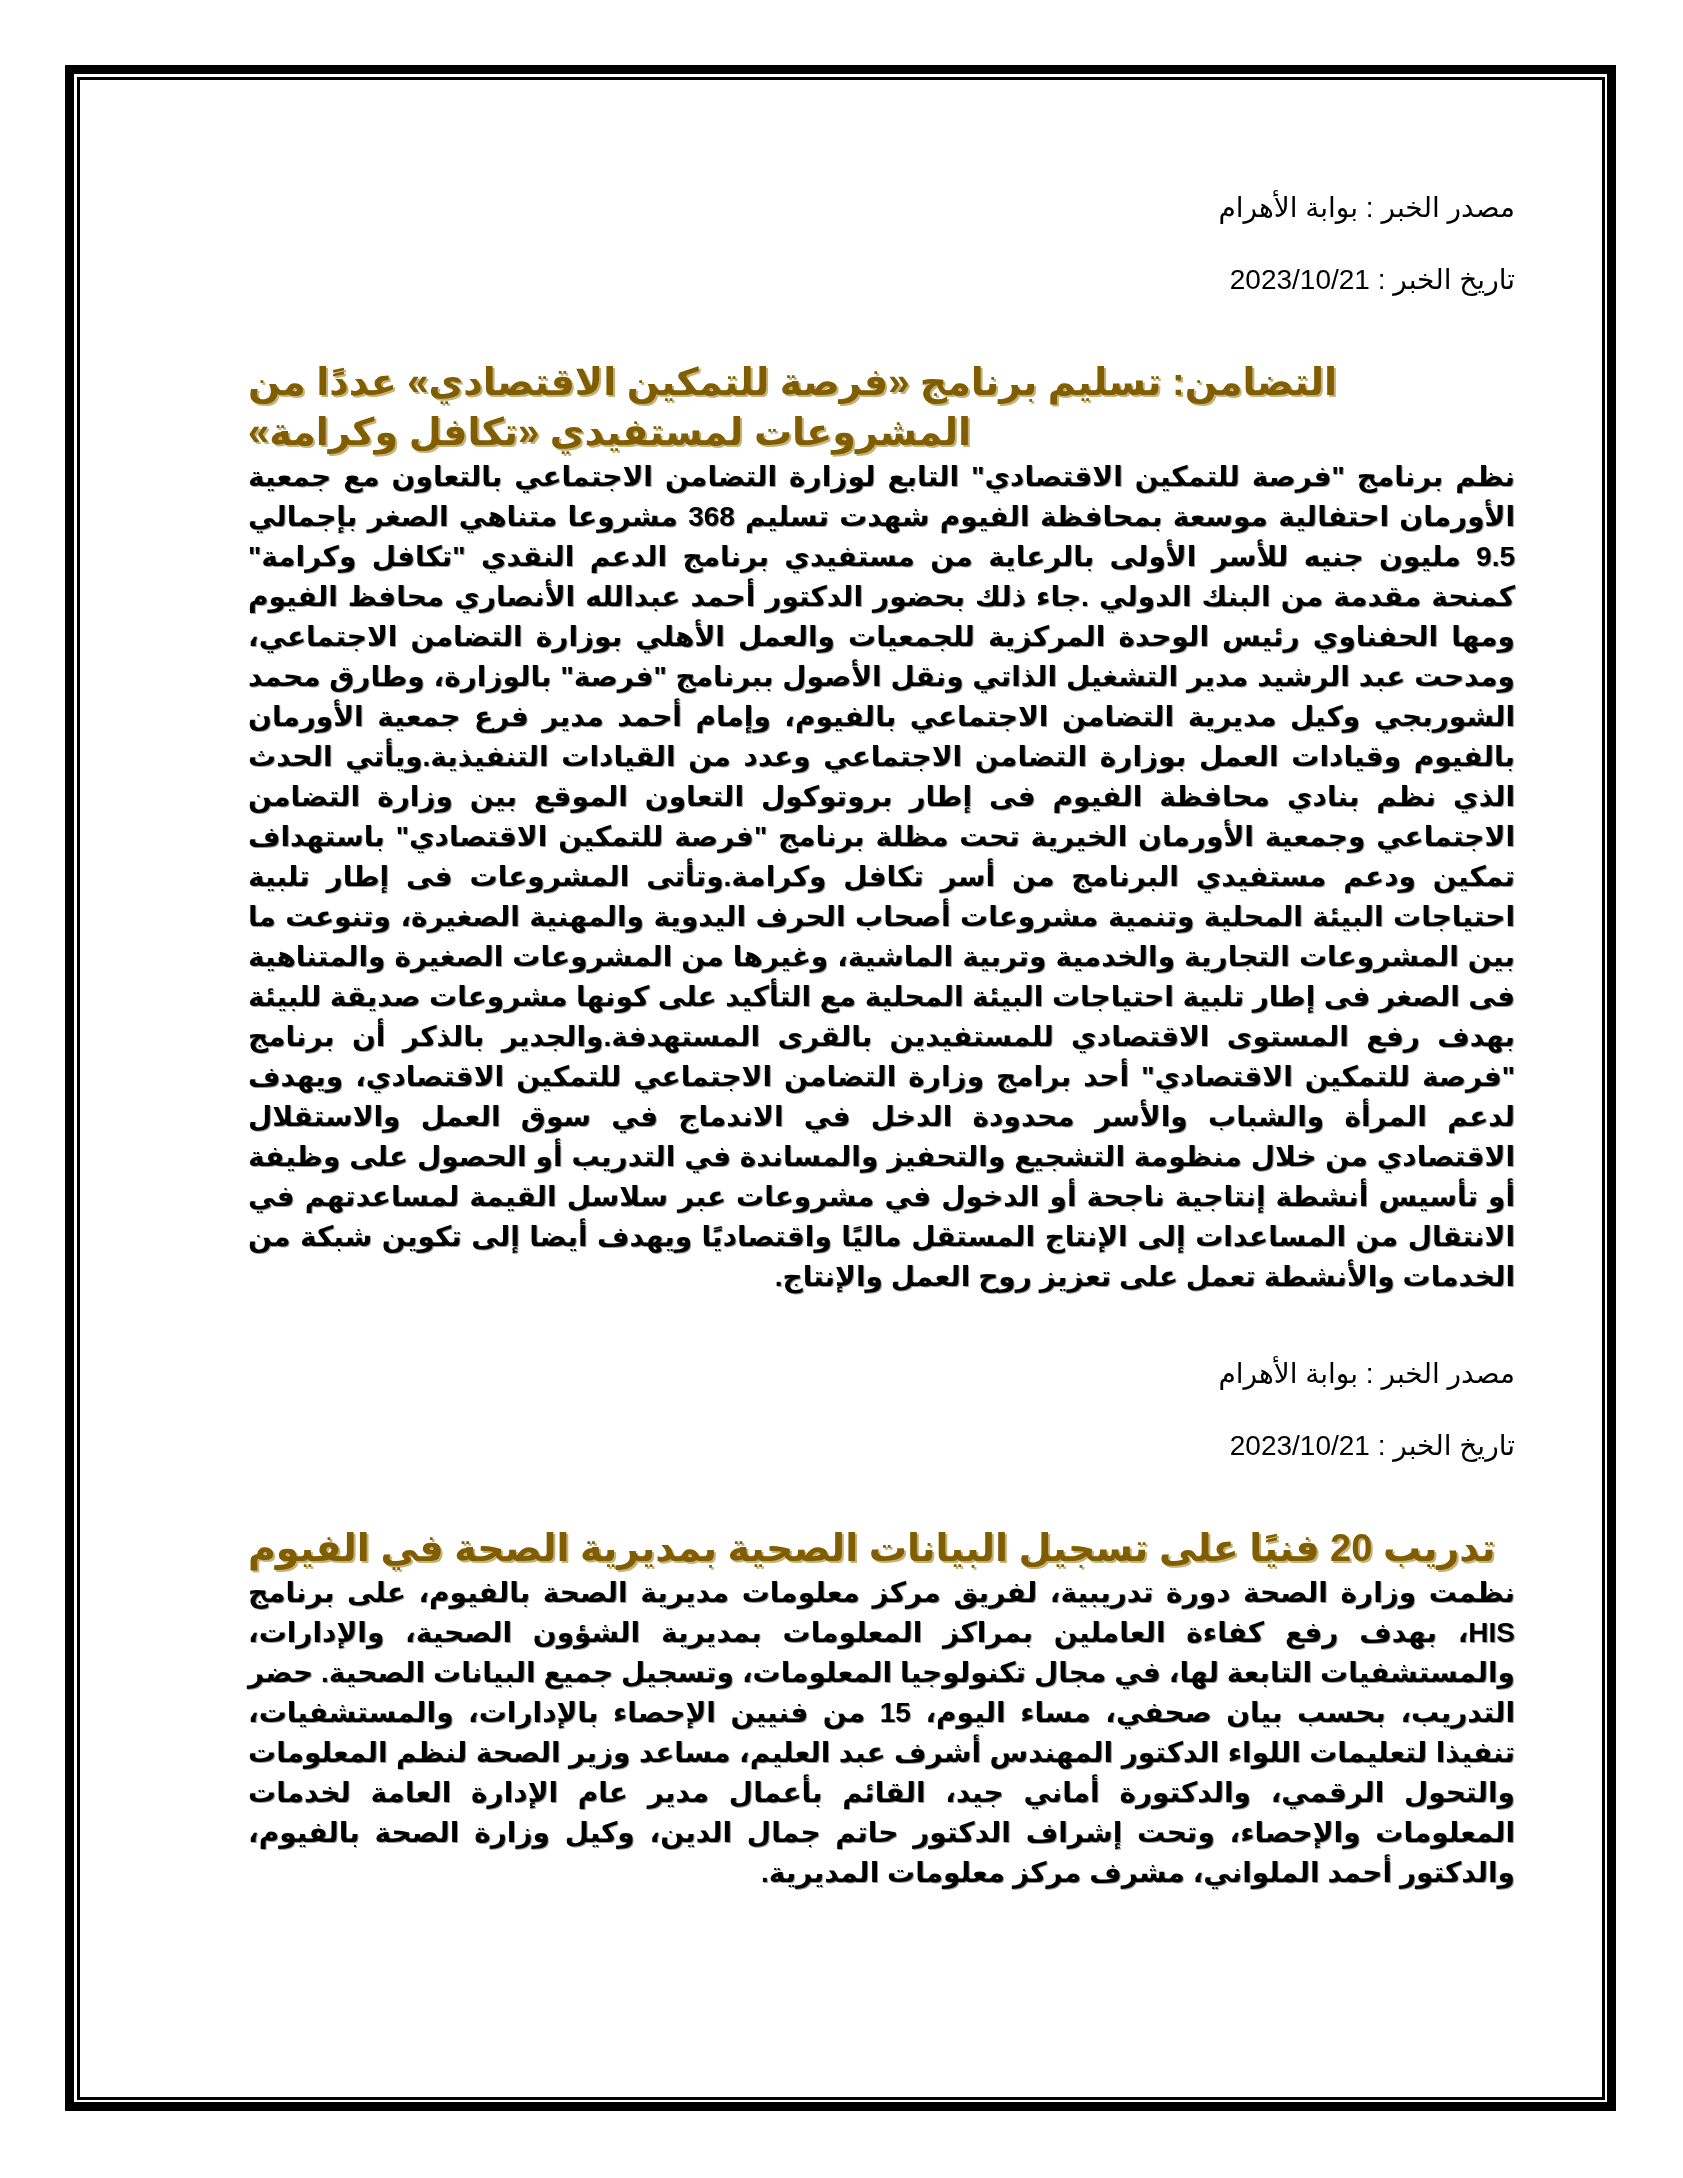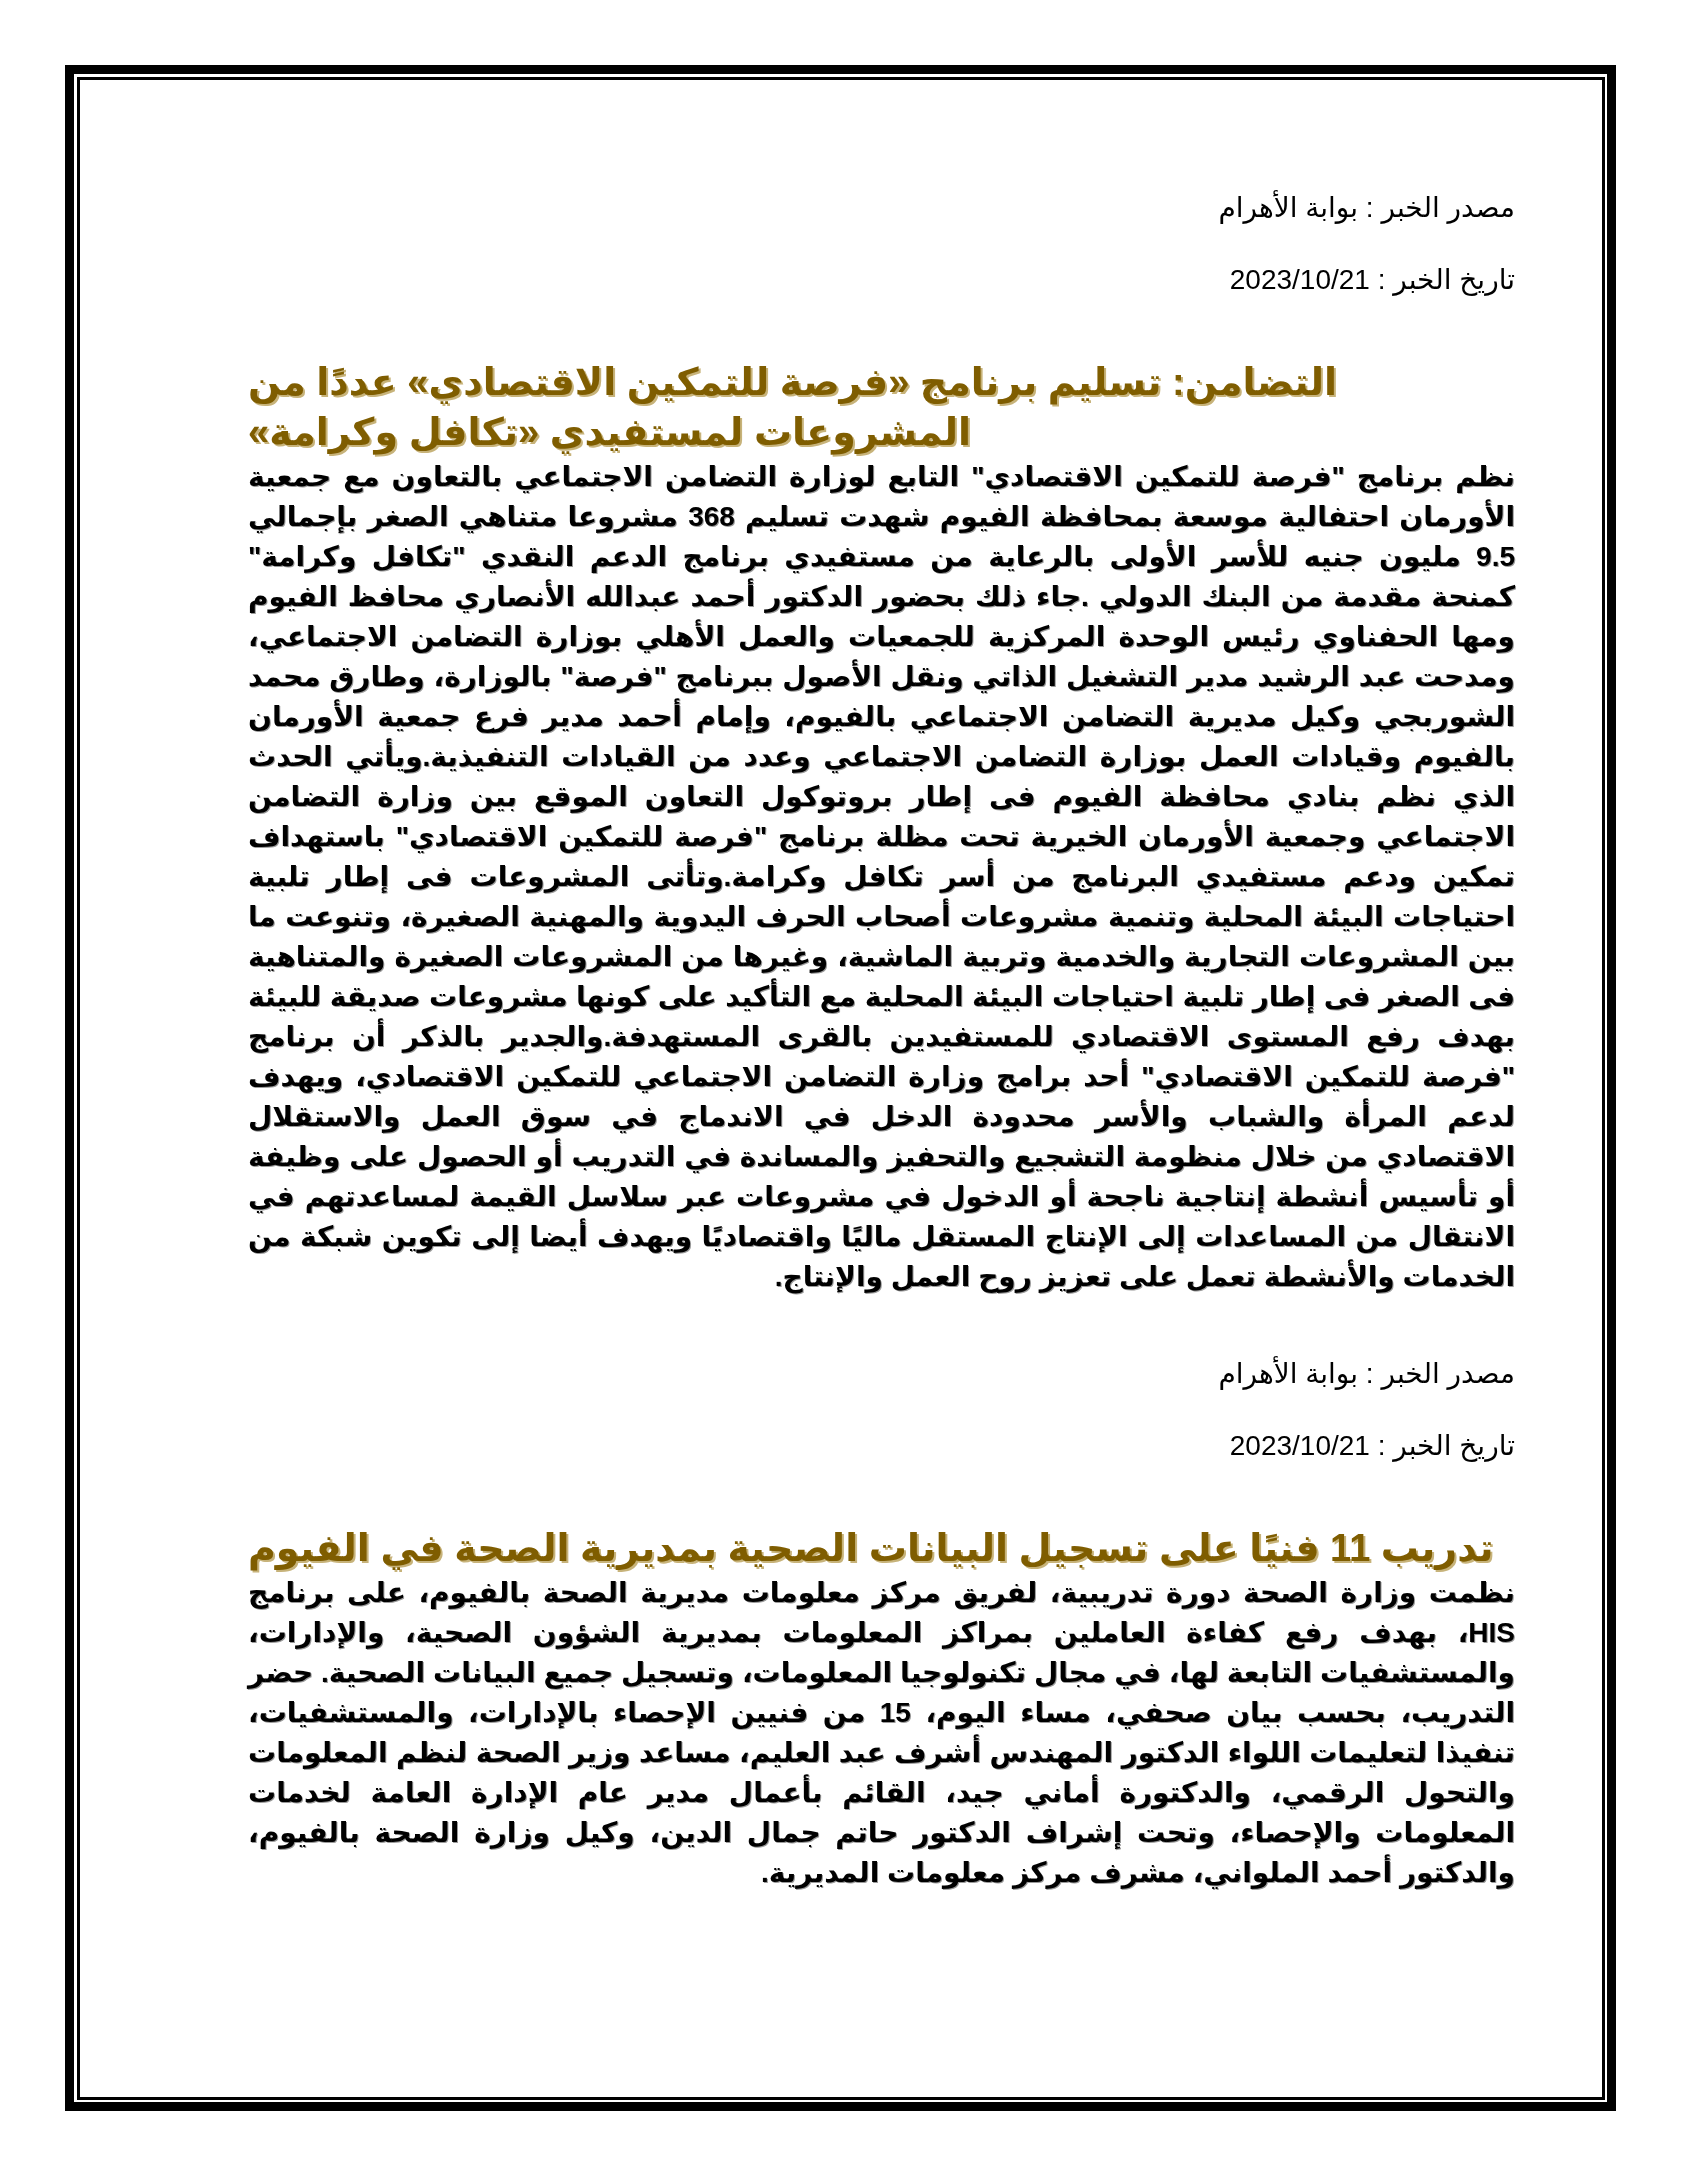--- a/index.html
+++ b/index.html
@@ -44,18 +44,18 @@
   <section>
     <p class="meta first">مصدر الخبر : بوابة الأهرام</p>
     <p class="meta">تاريخ الخبر : 2023/10/21</p>
     <h1 class="headline">التضامن: تسليم برنامج «فرصة للتمكين الاقتصادي» عددًا من المشروعات لمستفيدي «تكافل وكرامة»</h1>
     <p class="body article1-body">نظم برنامج "فرصة للتمكين الاقتصادي" التابع لوزارة التضامن الاجتماعي بالتعاون مع جمعية الأورمان احتفالية موسعة بمحافظة الفيوم شهدت تسليم 368 مشروعا متناهي الصغر بإجمالي 9.5 مليون جنيه للأسر الأولى بالرعاية من مستفيدي برنامج الدعم النقدي "تكافل وكرامة" كمنحة مقدمة من البنك الدولي .جاء ذلك بحضور الدكتور أحمد عبدالله الأنصاري محافظ الفيوم ومها الحفناوي رئيس الوحدة المركزية للجمعيات والعمل الأهلي بوزارة التضامن الاجتماعي، ومدحت عبد الرشيد مدير التشغيل الذاتي ونقل الأصول ببرنامج "فرصة" بالوزارة، وطارق محمد الشوربجي وكيل مديرية التضامن الاجتماعي بالفيوم، وإمام أحمد مدير فرع جمعية الأورمان بالفيوم وقيادات العمل بوزارة التضامن الاجتماعي وعدد من القيادات التنفيذية.ويأتي الحدث الذي نظم بنادي محافظة الفيوم فى إطار بروتوكول التعاون الموقع بين وزارة التضامن الاجتماعي وجمعية الأورمان الخيرية تحت مظلة برنامج "فرصة للتمكين الاقتصادي" باستهداف تمكين ودعم مستفيدي البرنامج من أسر تكافل وكرامة.وتأتى المشروعات فى إطار تلبية احتياجات البيئة المحلية وتنمية مشروعات أصحاب الحرف اليدوية والمهنية الصغيرة، وتنوعت ما بين المشروعات التجارية والخدمية وتربية الماشية، وغيرها من المشروعات الصغيرة والمتناهية فى الصغر فى إطار تلبية احتياجات البيئة المحلية مع التأكيد على كونها مشروعات صديقة للبيئة بهدف رفع المستوى الاقتصادي للمستفيدين بالقرى المستهدفة.والجدير بالذكر أن برنامج "فرصة للتمكين الاقتصادي" أحد برامج وزارة التضامن الاجتماعي للتمكين الاقتصادي، ويهدف لدعم المرأة والشباب والأسر محدودة الدخل في الاندماج في سوق العمل والاستقلال الاقتصادي من خلال منظومة التشجيع والتحفيز والمساندة في التدريب أو الحصول على وظيفة أو تأسيس أنشطة إنتاجية ناجحة أو الدخول في مشروعات عبر سلاسل القيمة لمساعدتهم في الانتقال من المساعدات إلى الإنتاج المستقل ماليًا واقتصاديًا ويهدف أيضا إلى تكوين شبكة من الخدمات والأنشطة تعمل على تعزيز روح العمل والإنتاج.</p>
   </section>
 
   <section>
     <p class="meta">مصدر الخبر : بوابة الأهرام</p>
     <p class="meta">تاريخ الخبر : 2023/10/21</p>
-    <h1 class="headline">تدريب 11 فنيًا على تسجيل البيانات الصحية بمديرية الصحة في الفيوم</h1>
+    <h1 class="headline">تدريب 20 فنيًا على تسجيل البيانات الصحية بمديرية الصحة في الفيوم</h1>
     <p class="body">نظمت وزارة الصحة دورة تدريبية، لفريق مركز معلومات مديرية الصحة بالفيوم، على برنامج HIS، بهدف رفع كفاءة العاملين بمراكز المعلومات بمديرية الشؤون الصحية، والإدارات، والمستشفيات التابعة لها، في مجال تكنولوجيا المعلومات، وتسجيل جميع البيانات الصحية. حضر التدريب، بحسب بيان صحفي، مساء اليوم، 15 من فنيين الإحصاء بالإدارات، والمستشفيات، تنفيذا لتعليمات اللواء الدكتور المهندس أشرف عبد العليم، مساعد وزير الصحة لنظم المعلومات والتحول الرقمي، والدكتورة أماني جيد، القائم بأعمال مدير عام الإدارة العامة لخدمات المعلومات والإحصاء، وتحت إشراف الدكتور حاتم جمال الدين، وكيل وزارة الصحة بالفيوم، والدكتور أحمد الملواني، مشرف مركز معلومات المديرية.</p>
   </section>
 
 </div>
 
 
 </body></html>

